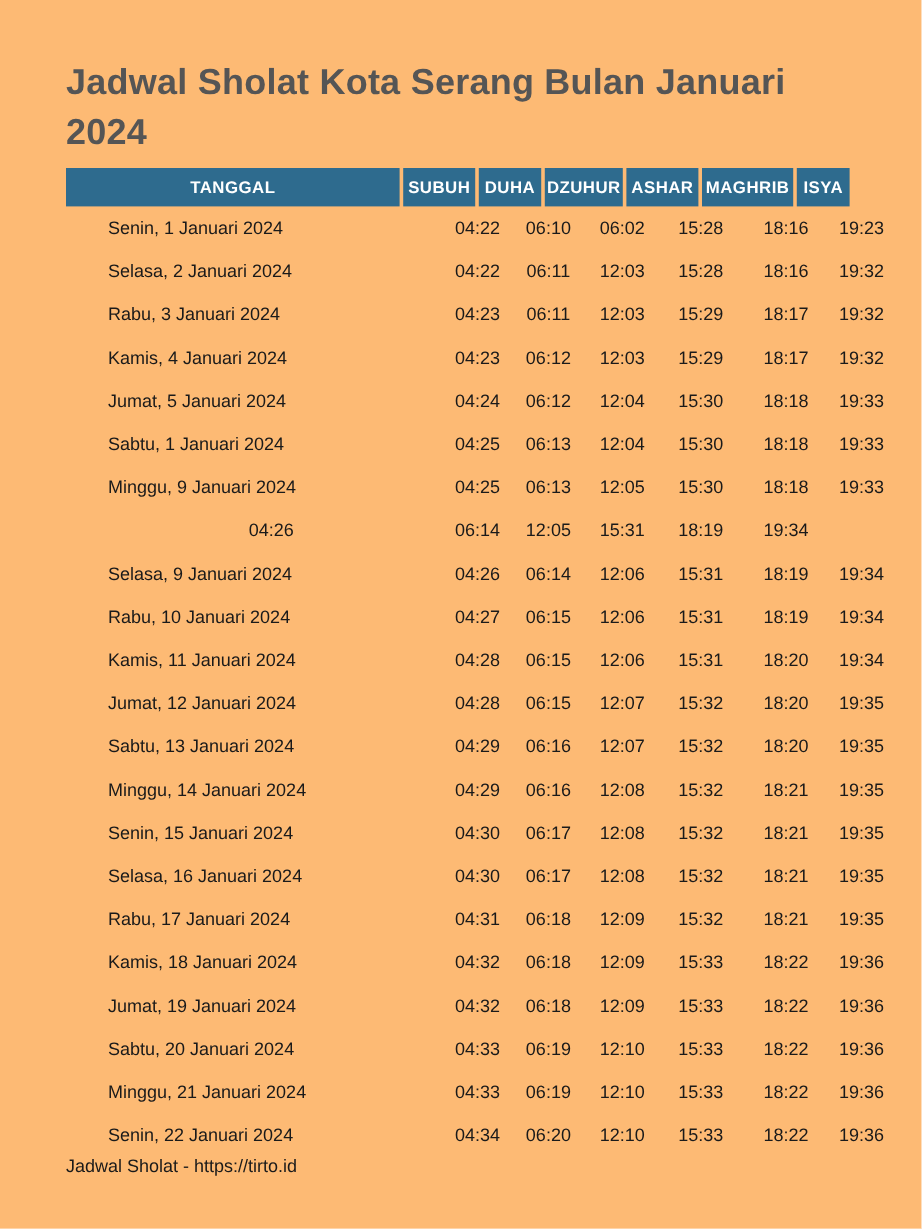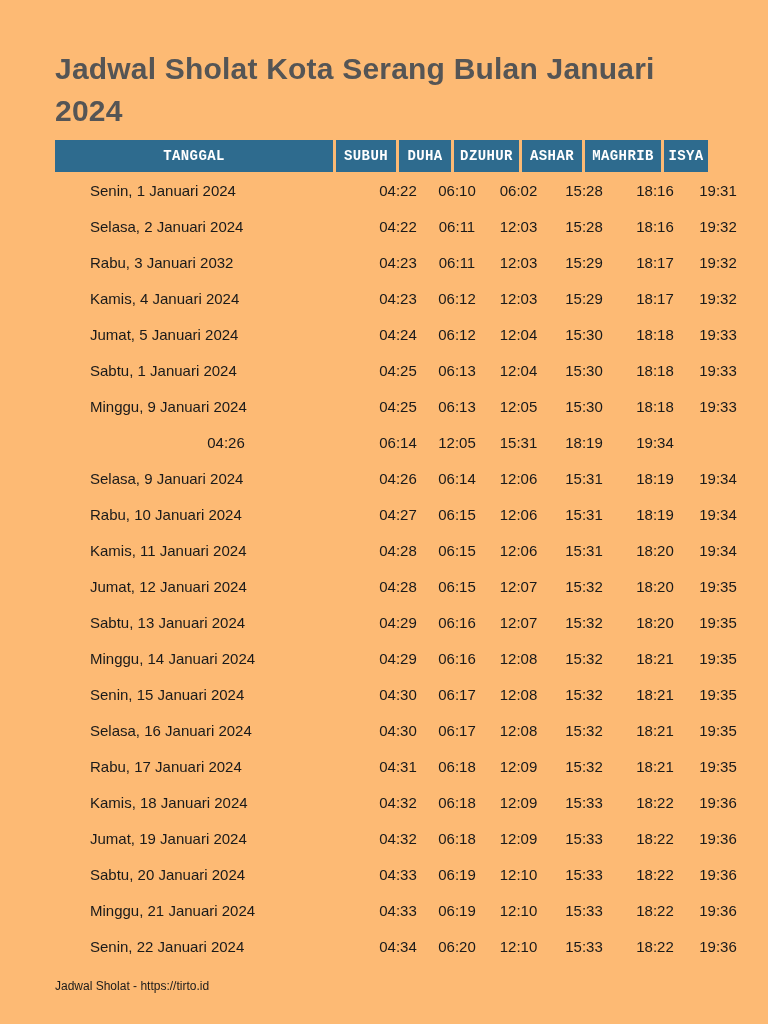--- a/index.html
+++ b/index.html
@@ -31,42 +31,41 @@
     letter-spacing: 0.2px;
   }
   .table {
     width: 655px;
   }
   .grid-row {
     display: grid;
     grid-template-columns: 278px 60px 52px 65px 60px 76px 44px;
     column-gap: 3px;
   }
-  .thead { height: 32px; font-family: Liberation Mono, monospace; }
+  .thead { height: 32px; }
   .th {
     background: var(--header-bg);
     color: var(--header-text);
     font-size: 14px;
     font-weight: bold;
     letter-spacing: 0.4px;
     display: flex;
     align-items: center;
     justify-content: center;
   }
   .row { height: 36px; align-items: center; margin-left: 32px; }
   .cell {
     font-size: 15px;
     color: var(--body-text);
     white-space: nowrap;
   }
   .date { text-align: left; padding-left: 3px; }
   .time { text-align: center; }
   .footer {
-    margin-top: 15px;
-    font-size: 12px;
+    font-size: 15px;
     color: var(--body-text);
   }
 </style>
 </head>
 <body>
 
 <div class="page">
 
   <h1 class="title">Jadwal Sholat Kota Serang Bulan Januari 2024</h1>
 
@@ -83,33 +82,33 @@
     </div>
 
     <div>
         <div class="grid-row row">
     <div class="cell date">Senin, 1 Januari 2024</div>
     <div class="cell time">04:22</div>
     <div class="cell time">06:10</div>
     <div class="cell time">06:02</div>
     <div class="cell time">15:28</div>
     <div class="cell time">18:16</div>
-    <div class="cell time">19:31</div>
+    <div class="cell time">19:23</div>
   </div>
         <div class="grid-row row">
     <div class="cell date">Selasa, 2 Januari 2024</div>
     <div class="cell time">04:22</div>
     <div class="cell time">06:11</div>
     <div class="cell time">12:03</div>
     <div class="cell time">15:28</div>
     <div class="cell time">18:16</div>
     <div class="cell time">19:32</div>
   </div>
         <div class="grid-row row">
-    <div class="cell date">Rabu, 3 Januari 2032</div>
+    <div class="cell date">Rabu, 3 Januari 2024</div>
     <div class="cell time">04:23</div>
     <div class="cell time">06:11</div>
     <div class="cell time">12:03</div>
     <div class="cell time">15:29</div>
     <div class="cell time">18:17</div>
     <div class="cell time">19:32</div>
   </div>
         <div class="grid-row row">
     <div class="cell date">Kamis, 4 Januari 2024</div>
     <div class="cell time">04:23</div>

